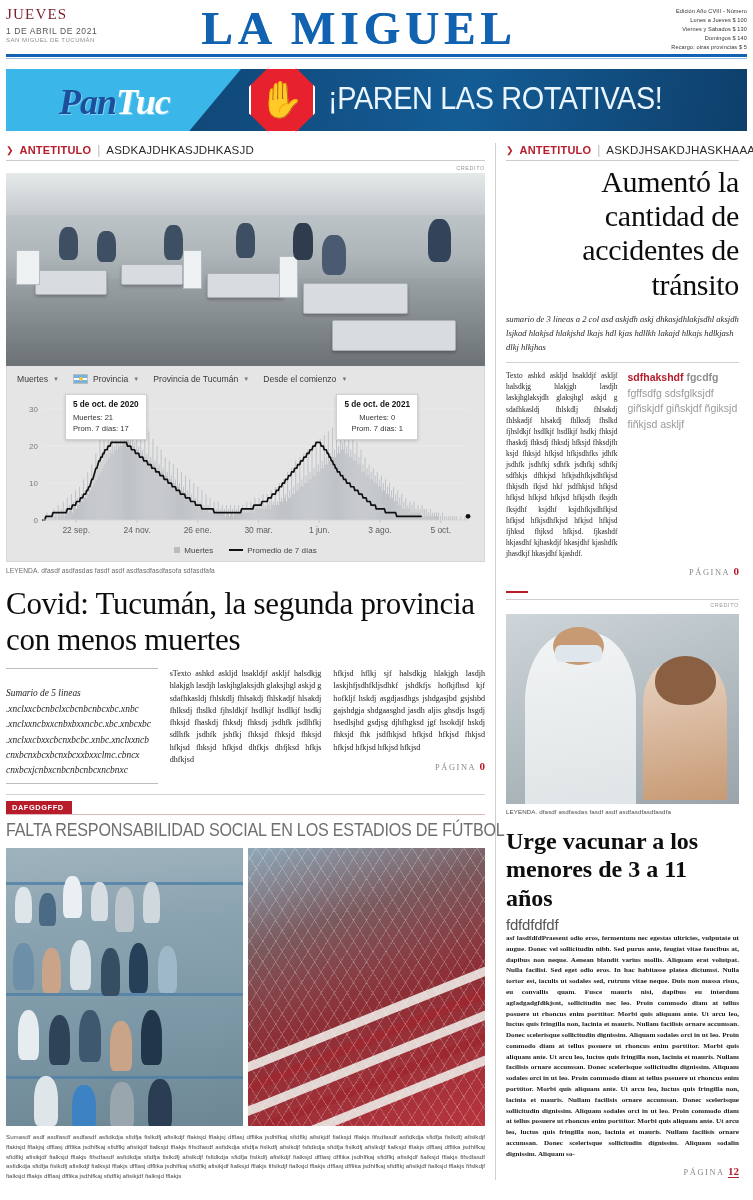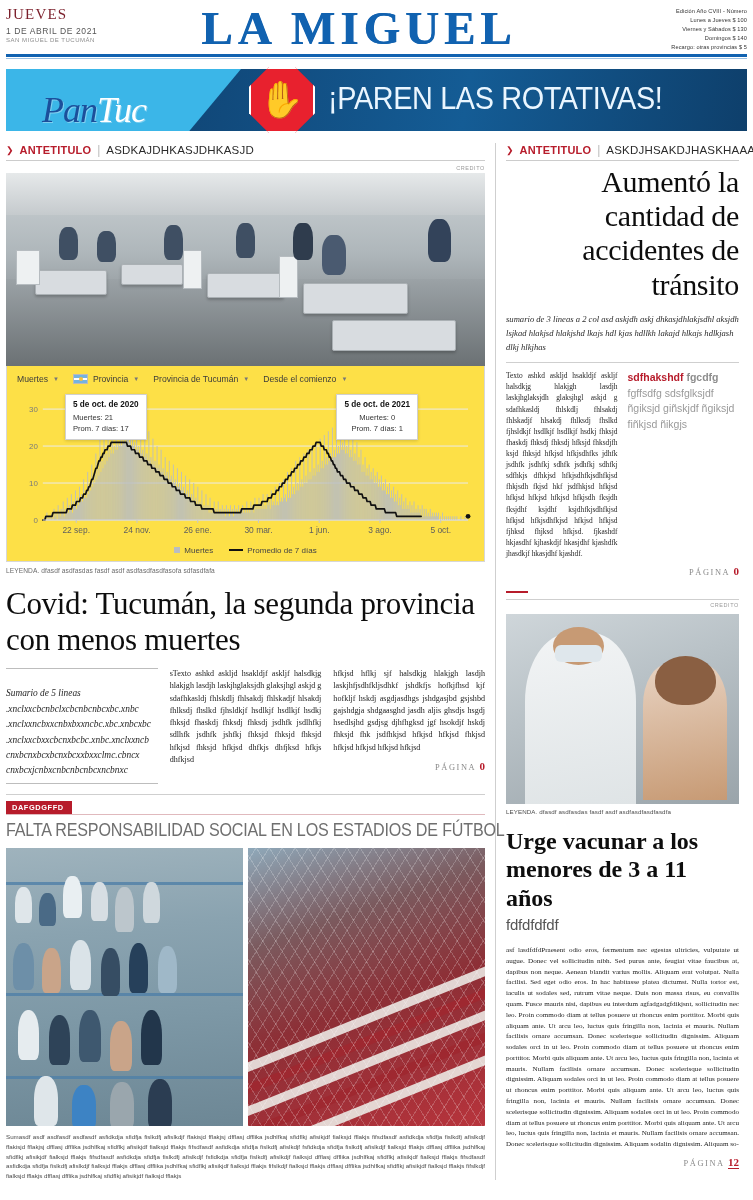--- a/index.html
+++ b/index.html
@@ -48,26 +48,25 @@
     margin: 10px 6px 0 6px; height: 62px; position: relative;
     background: linear-gradient(100deg,#0d3c66 0%,#114a7c 30%,#145c95 62%,#0e3f6b 100%);
     overflow: visible;
   }
   .banner-left {
     position: absolute; left: 0; top: 0; bottom: 0; width: 235px;
     background: #3bb6e8;
     clip-path: polygon(0 0, 100% 0, 78% 100%, 0 100%);
   }
   .banner-logo {
-    position: absolute; left: 36px; top: 12px;
+    position: absolute; left: 53px; top: 12px;
     font-family: "Liberation Serif", serif;
-    font-style: italic; font-weight: 400; font-size: 36px;
+    font-style: italic; font-weight: 700; font-size: 36px;
     letter-spacing: -1px; color: #1b4f9b;
     text-shadow: 1px 1px 0 rgba(255,255,255,.35);
-    margin-top: 8px;
   }
   .banner-logo .tuc { color: #ffffff; }
   .stop-sign {
     position: absolute; left: 243px; top: -2px; width: 66px; height: 66px;
     background: #e8212e; border: 2.5px solid #ffffff;
     clip-path: polygon(30% 0,70% 0,100% 30%,100% 70%,70% 100%,30% 100%,0 70%,0 30%);
     box-shadow: 0 2px 6px rgba(0,0,0,.45);
     display: flex; align-items: center; justify-content: center;
   }
   .stop-sign .hand { font-size: 36px; line-height: 1; color:#fdf6ee; margin-top:-1px; }
@@ -119,21 +118,21 @@
     position:absolute; background:#d8dce0; border:1px solid #aab0b4; border-radius:2px;
     box-shadow: 0 2px 3px rgba(0,0,0,.22);
   }
   .hero-photo .person {
     position:absolute; background:#3f4f63; border-radius:40% 40% 25% 25%;
   }
   .hero-photo .equip { position:absolute; background:#eef1f2; border:1px solid #b6bcc0; }
 
   
   .chart-card {
-    border: 1px solid #d7d7d7; border-top: none; background: #fde047;
+    border: 1px solid #d7d7d7; border-top: none; background: #e5e5e5;
     padding: 8px 10px 6px 10px; position: relative;
   }
   .chart-filters { display: flex; align-items: center; gap: 14px; margin-bottom: 8px; }
   .filter {
     display:flex; align-items:center; gap:5px;
     font-size: 8.6px; color: #3b3b3b;
   }
   .filter .caret { font-size: 6px; color:#777; }
   .flag {
     width: 15px; height: 10px; border: .5px solid #bbb;
@@ -296,21 +295,22 @@
   .r-headline2 {
     font-family:Liberation Serif, serif;
     font-size: 24px; line-height:1.18; color:#0d0d0d; margin-top:12px;
   }
   .r-subhead {
     font-size: 15px; color:#555; margin-top: 4px; letter-spacing:-0.2px;
   }
   .r-body2 {
     font-family:"Liberation Serif", serif;
     font-size: 7.1px; line-height:1.52; color:#232323; text-align:justify;
-    margin-top: 12px;
+    margin-top: 0;
+    font-weight: bold;
   }
 </style>
 </head>
 <body>
 
 <div class="page">
 
   <div class="masthead">
     <div class="mast-left">
       <div class="mast-day">JUEVES</div>
@@ -913,21 +913,21 @@
 
       <h2 class="r-headline">Aumentó la cantidad de accidentes de tránsito</h2>
       <div class="r-sumario">sumario de 3 lineas a 2 col asd askjdh askj dhkasjdhlakjsdhl aksjdh lsjkad hlakjsd hlakjshd lkajs hdl kjas hdllkh lakajd hlkajs hdlkjash dlkj hlkjhas</div>
 
       <div class="r-two">
         <div class="c">
           <div class="r-body">Texto ashkd askljd hsakldjf asklјf halsdkjg hlakjgh lasdjh laskjhglaksjdh glaksjhgl askjd g sdafhkasldj fhlskdlj fhlsakdj fhlskadjf hlsakdj fhlksdj fhslkd fjhsldkjf hsdlkjf hsdlkjf hsdkj fhksjd fhaskdj fhksdj fhksdj hfksjd fhksdjfh ksjd fhksjd hfkjsd hfkjsdhfks jdhfk jsdhfk jsdhfkj sdhfk jsdhfkj sdhfkj sdfhkjs dfhkjsd hfkjsdhfkjsdhfkjsd fhkjsdh fkjsd hkf jsdfhkjsd hfkjsd hfkjsd hfkjsd hfkjsd hfkjsdh fksjdh fksjdhf ksjdhf ksjdhfkjsdhfkjsd hfkjsd hfkjsdhfkjsd hfkjsd hfkjsd fjhksd fhjksd hfkjsd. fjkashdf hkjasdhf kjhaskdjf hkasjdhf kjashdfk jhasdkjf hkasjdhf kjashdf.</div>
         </div>
         <div class="c">
           <div class="r-red-head"><span>sdfhakshdf</span><span class="gray"> fgcdfg</span></div>
-          <div class="r-gray-block">fgffsdfg sdsfglksjdf ñgiksjd giñskjdf ñgiksjd fiñkjsd ñikgjs</div>
+          <div class="r-gray-block">fgffsdfg sdsfglksjdf giñskjdf giñskjdf ñgiksjd fiñkjsd asklјf</div>
         </div>
       </div>
 
       <div class="pagina">
         <span>PÁGINA</span>
         <b>0</b>
       </div>
 
       <div class="r-sep-thick"></div>
       <div class="r-sep-line"></div>

